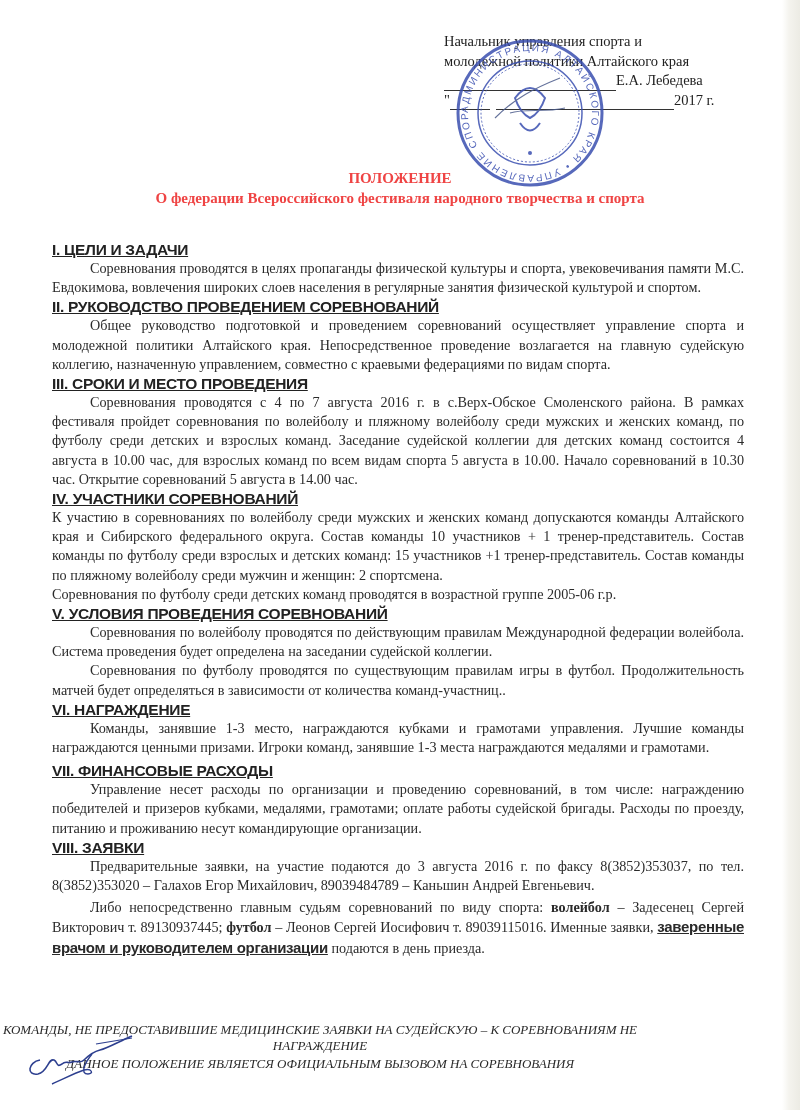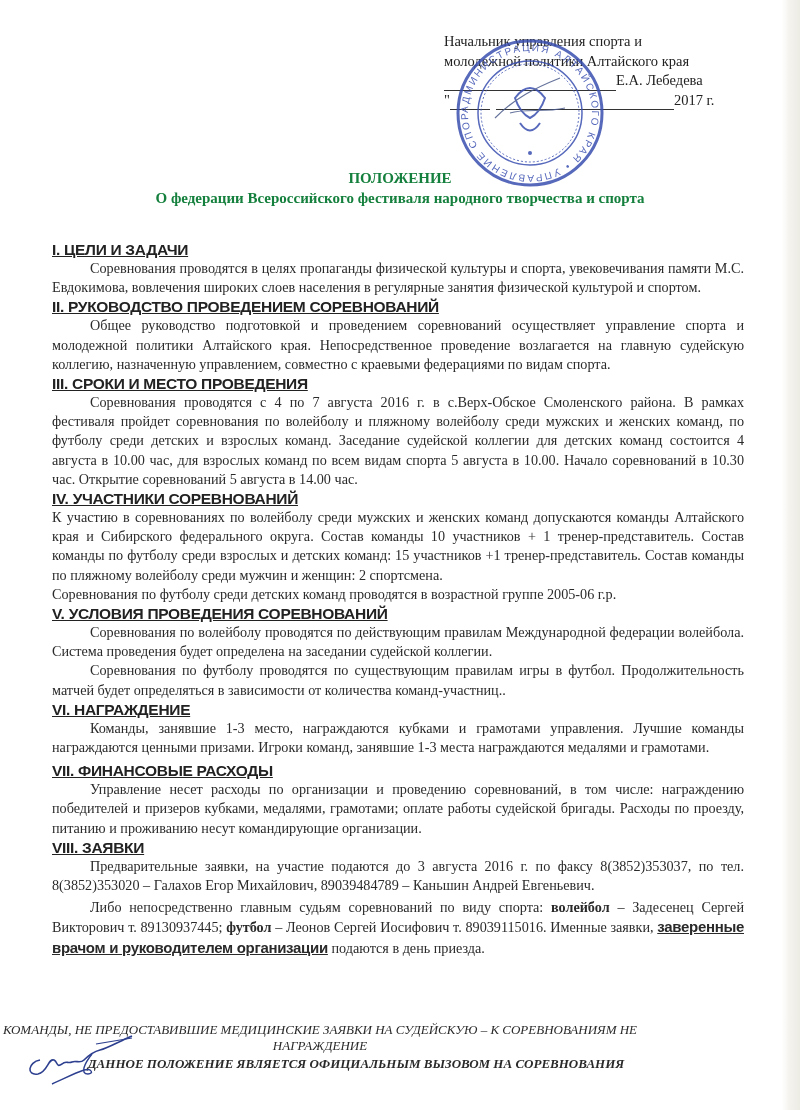--- a/index.html
+++ b/index.html
@@ -20,21 +20,21 @@
     }
     .approve .row { white-space: nowrap; }
     .approve .sigline { display: flex; align-items: flex-end; }
     .approve .line { display: inline-block; border-bottom: 1px solid #333; height: 14px; }
     .stamp {
       position: absolute; left: 455px; top: 38px; width: 150px; height: 150px;
       pointer-events: none; opacity: 0.85;
     }
     .title {
       position: absolute; left: 0; width: 800px; text-align: center;
-      font-weight: bold; font-size: 15px; line-height: 20px; color: #15803d;
+      font-weight: bold; font-size: 15px; line-height: 20px; color: #ef4444;
     }
     .content {
       position: absolute; left: 52px; top: 240px; width: 692px;
       font-size: 14.2px; line-height: 19.2px;
       text-align: justify; color: #2a2a2a;
       font-family: "Liberation Serif", serif;
     }
     .sec-h {
       text-align: left; font-weight: bold; text-decoration: underline;
       font-size: 15.5px; line-height: 19px; margin: 0; color: #222;
@@ -42,21 +42,21 @@
       letter-spacing: -0.3px;
     }
     p { margin: 0; }
     .ind { text-indent: 38px; }
     .b { font-weight: bold; }
     .bu { font-weight: bold; text-decoration: underline; font-family: "Liberation Sans", sans-serif; font-size: 15px; letter-spacing: -0.3px; }
     .footer {
       position: absolute; left: 0; width: 640px; text-align: center;
       font-style: italic; font-size: 13px; line-height: 16px; color: #2a2a2a;
     }
-    .footer.bold { font-weight: bold; padding-left: 36px; }
+    .footer.bold { font-weight: normal; }
     .signature { position: absolute; left: 22px; top: 1030px; width: 140px; height: 60px; }
   </style>
 </head>
 <body>
 
 <div class="page">
   <div class="edge-right"></div>
 
   <div class="approve">
     <div class="row">Начальник управления спорта и</div>

